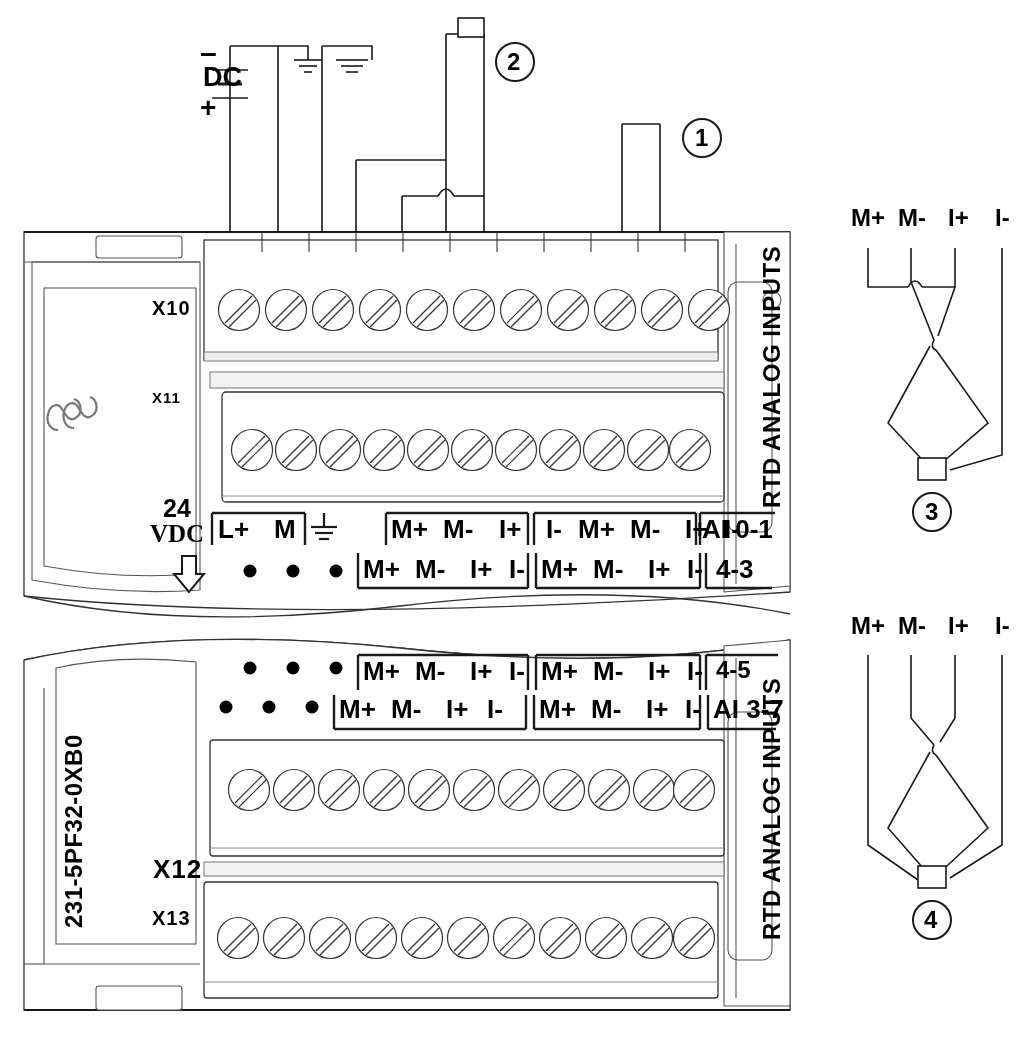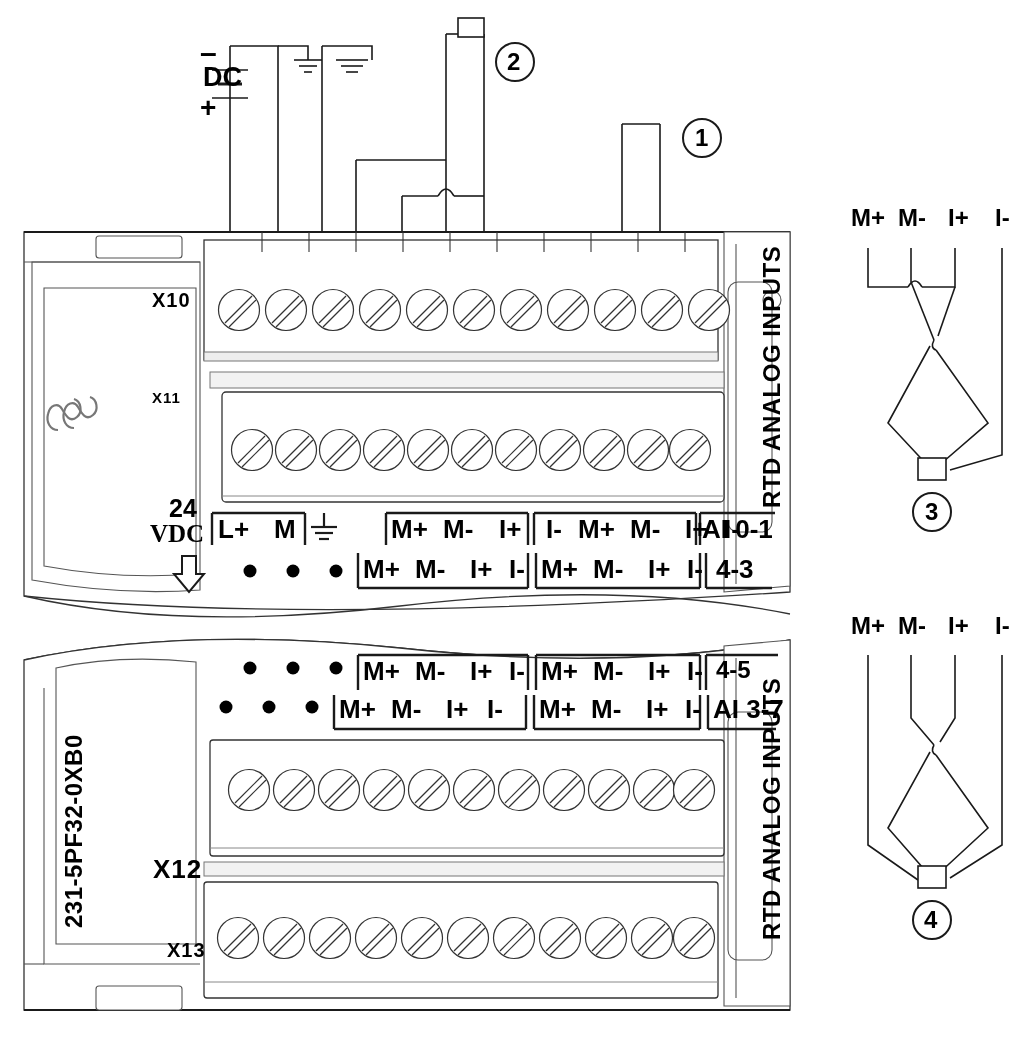--- a/index.html
+++ b/index.html
@@ -283,26 +283,26 @@
 
 <div class="lbl" style="left:163px;top:64px;font-size:27px;margin-left:40px;">DC</div>
 <div class="lbl" style="left:200px;top:38px;font-size:30px;">–</div>
 <div class="lbl" style="left:200px;top:94px;font-size:28px;">+</div>
 
 <div class="lbl" style="left:507px;top:50px;font-size:24px;">2</div>
 <div class="lbl" style="left:695px;top:126px;font-size:24px;">1</div>
 <div class="lbl" style="left:925px;top:500px;font-size:24px;">3</div>
 <div class="lbl" style="left:924px;top:908px;font-size:24px;">4</div>
 
-<div class="lbl" style="left:152px;top:290px;font-size:20px;letter-spacing:1px;">X10</div>
+<div class="lbl" style="left:152px;top:298px;font-size:20px;letter-spacing:1px;">X10</div>
 <div class="lbl" style="left:152px;top:390px;font-size:15px;letter-spacing:1px;">X11</div>
 <div class="lbl" style="left:153px;top:856px;font-size:26px;letter-spacing:1px;">X12</div>
-<div class="lbl" style="left:167px;top:908px;font-size:20px;letter-spacing:1px;margin-top:32px;">X13</div>
-
-<div class="lbl" style="left:169px;top:496px;font-size:25px;">24</div>
+<div class="lbl" style="left:152px;top:908px;font-size:20px;letter-spacing:1px;">X13</div>
+
+<div class="lbl" style="left:163px;top:496px;font-size:25px;">24</div>
 <div class="lbl" style="left:150px;top:521px;font-size:25px;font-family:Liberation Serif, serif;">VDC</div>
 
 <div class="lbl vert" style="left:760px;top:508px;font-size:24px;transform:rotate(-90deg);letter-spacing:0.5px;">RTD ANALOG INPUTS</div>
 <div class="lbl vert" style="left:760px;top:940px;font-size:24px;transform:rotate(-90deg);letter-spacing:0.5px;">RTD ANALOG INPUTS</div>
 
 <div class="lbl vert" style="left:62px;top:928px;font-size:24px;transform:rotate(-90deg);letter-spacing:0.5px;">231-5PF32-0XB0</div>
 
 <div class="lbl" style="left:218px;top:516px;font-size:26px;">L+</div>
 <div class="lbl" style="left:274px;top:516px;font-size:26px;">M</div>
 <div class="lbl" style="left:391px;top:516px;font-size:26px;">M+</div>

